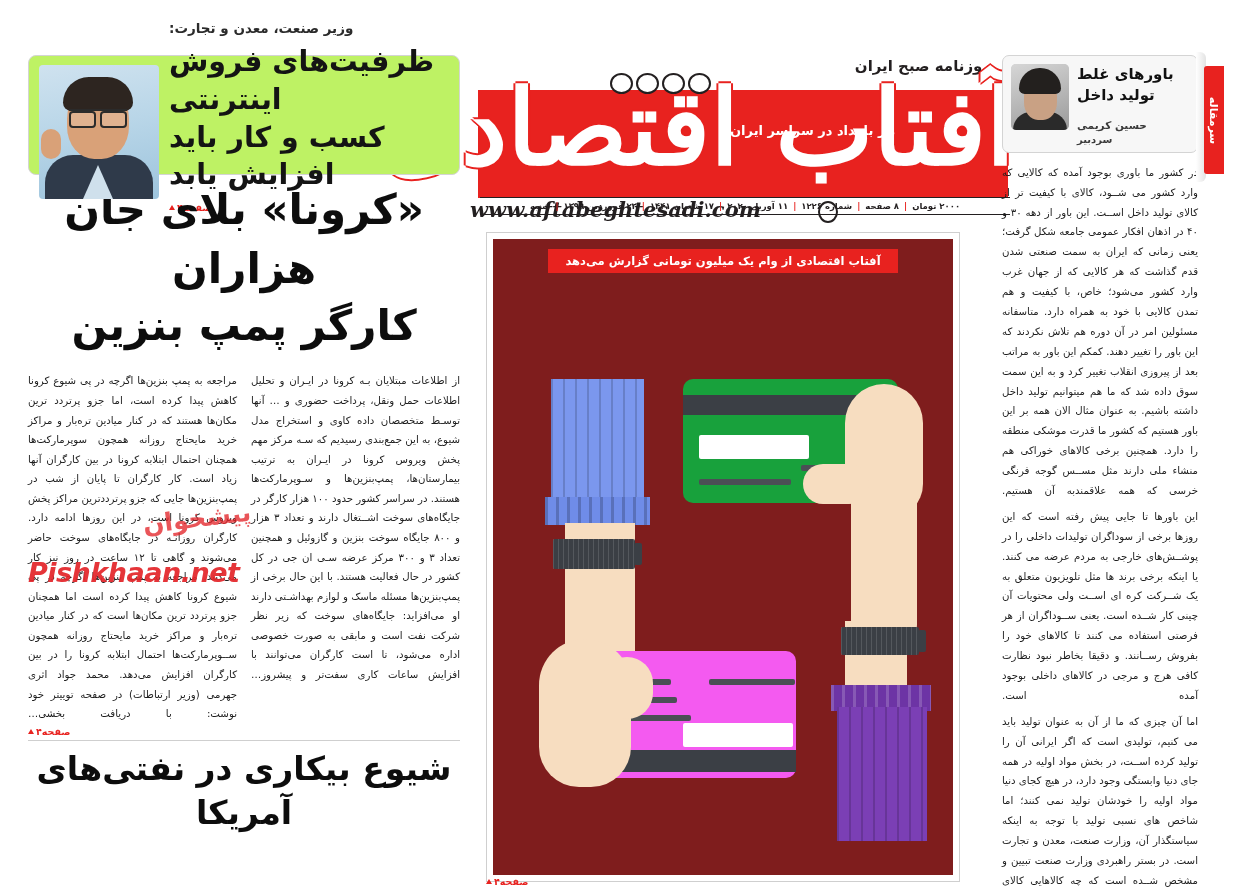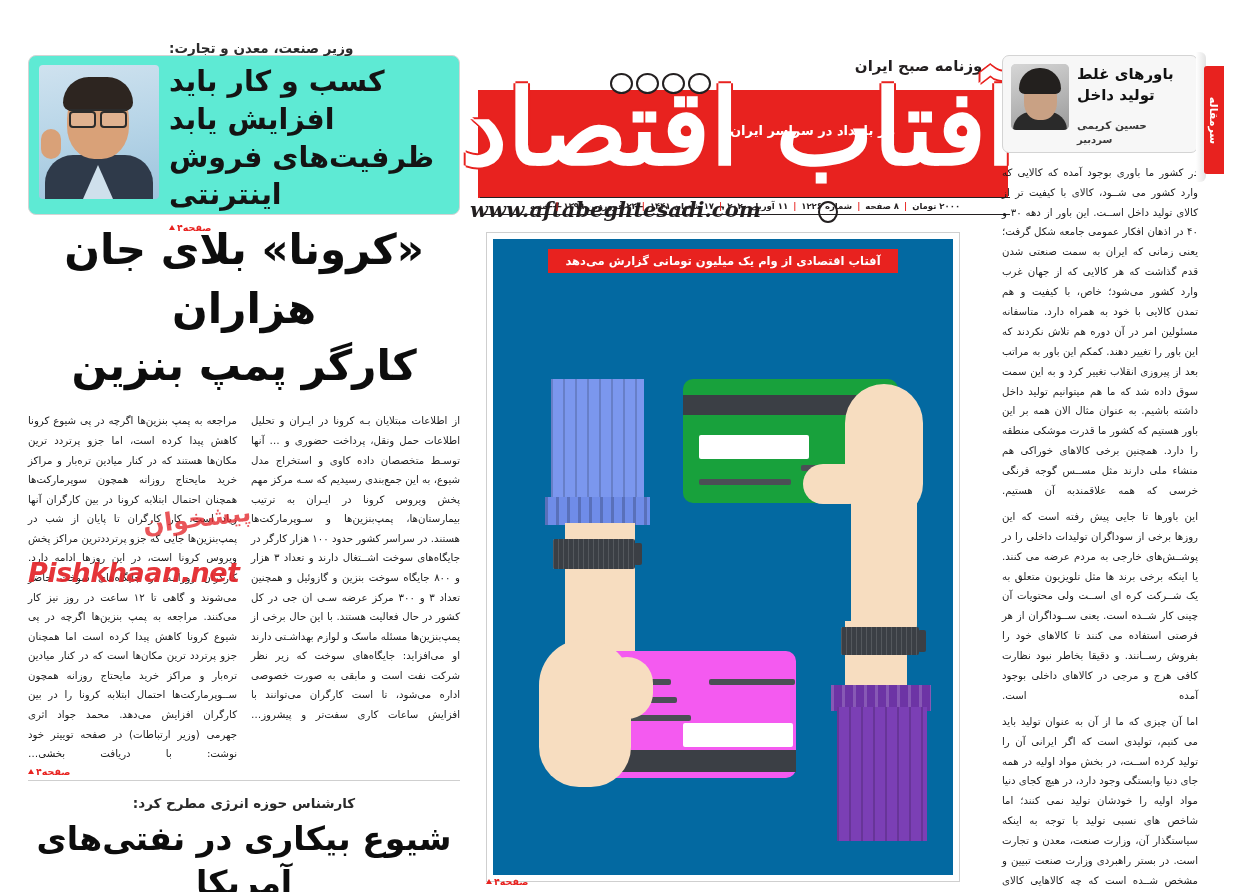--- a/index.html
+++ b/index.html
@@ -136,27 +136,27 @@
   
   .left-col {
     position: absolute;
     left: 28px;
     top: 55px;
     width: 432px;
   }
   .topbox {
     border: 1px solid #d4d4d4;
     border-radius: 8px;
-    background: #5eead4;
+    background: #bef264;
     padding: 9px 10px 8px 10px;
     display: flex;
     flex-direction: row-reverse;
     gap: 10px;
     box-sizing: border-box;
-    height: 160px;
+    height: 120px;
   }
   .topbox-photo {
     width: 120px;
     height: 134px;
     border-radius: 4px;
     flex: none;
     position: relative;
     overflow: hidden;
     background: linear-gradient(170deg, #cfe2ef 0%, #b9d6e8 45%, #9dc4dd 100%);
   }
@@ -353,21 +353,21 @@
     height: 650px;
     border: 1px solid #cfcfcf;
     box-sizing: border-box;
     background: #ffffff;
     padding: 6px;
   }
   .center-inner {
     position: relative;
     width: 100%;
     height: 100%;
-    background: #0369a1;
+    background: #7f1d1d;
     overflow: hidden;
   }
   .center-banner {
     position: absolute;
     left: 50%;
     transform: translateX(-50%);
     top: 10px;
     width: 350px;
     background: #e8221f;
     color: #ffffff;
@@ -585,40 +585,39 @@
         <div class="ph-body"></div>
         <div class="ph-shirt"></div>
         <div class="ph-face"></div>
         <div class="ph-hair"></div>
         <div class="ph-glasses"></div>
         <div class="ph-hand"></div>
       </div>
       <div class="topbox-text">
         <div class="kicker">وزیر صنعت، معدن و تجارت:</div>
         <div class="topbox-headline">
+          <div>ظرفیت‌های فروش اینترنتی</div>
           <div>کسب و کار باید افزایش یابد</div>
-          <div>ظرفیت‌های فروش اینترنتی</div>
         </div>
         <div class="pageref">صفحه۴</div>
       </div>
     </div>
 
     <div class="main-headline">
       <div>«کرونا» بلای جان هزاران</div>
       <div class="mh-line2">کارگر پمپ بنزین</div>
     </div>
 
     <div class="body-cols">
       <div class="body-col">از اطلاعات مبتلایان بـه کرونا در ایـران و تحلیل اطلاعات حمل ونقل، پرداخت حضوری و … آنها توسـط متخصصان داده کاوی و استخراج مدل شیوع، به این جمع‌بندی رسیدیم که سـه مرکز مهم پخش ویروس کرونا در ایـران به ترتیب بیمارستان‌ها، پمپ‌بنزین‌ها و سـوپرمارکت‌ها هستند. در سراسر کشور حدود ۱۰۰ هزار کارگر در جایگاه‌های سوخت اشــتغال دارند و تعداد ۳ هزار و ۸۰۰ جایگاه سوخت بنزین و گازوئیل و همچنین تعداد ۳ و ۳۰۰ مرکز عرضه سـی ان جی در کل کشور در حال فعالیت هستند. با این حال برخی از پمپ‌بنزین‌ها مسئله ماسک و لوازم بهداشـتی دارند او می‌افزاید: جایگاه‌های سوخت که زیر نظر شرکت نفت است و مابقی به صورت خصوصی اداره می‌شود، تا است کارگران می‌توانند با افزایش ساعات کاری سفت‌تر و پیشروز…</div>
       <div class="body-col">مراجعه به پمپ بنزین‌ها اگرچه در پی شیوع کرونا کاهش پیدا کرده است، اما جزو پرتردد ترین مکان‌ها هستند که در کنار میادین تره‌بار و مراکز خرید مایحتاج روزانه همچون سوپرمارکت‌ها همچنان احتمال ابتلابه کرونا در بین کارگران آنها زیاد است. کار کارگران تا پایان از شب در پمپ‌بنزین‌ها جایی که جزو پرترددترین مراکز پخش ویروس کرونا است، در این روزها ادامه دارد. کارگران روزانـه در جایگاه‌های سوخت حاضر می‌شوند و گاهی تا ۱۲ ساعت در روز نیز کار می‌کنند. مراجعه به پمپ بنزین‌ها اگرچه در پی شیوع کرونا کاهش پیدا کرده است اما همچنان جزو پرتردد ترین مکان‌ها است که در کنار میادین تره‌بار و مراکز خرید مایحتاج روزانه همچون ســوپرمارکت‌ها احتمال ابتلابه کرونا را در بین کارگران افزایش می‌دهد. محمد جواد اثری جهرمی (وزیر ارتباطات) در صفحه توییتر خود نوشت: با دریافت بخشی…</div>
     </div>
 
     <div class="pageref-left">صفحه۴</div>
 
-    <div class="lower-kicker">کارشناس حوزه انرژی مطرح کرد:</div>
     <div class="lower-headline">شیوع بیکاری در نفتی‌های آمریکا</div>
 
   </div>
 
   <div class="watermark">
     <div class="wm-fa">پیشخوان</div>
     <div class="wm-text">Pishkhaan.net</div>
   </div>
 
   <div class="center-col">

